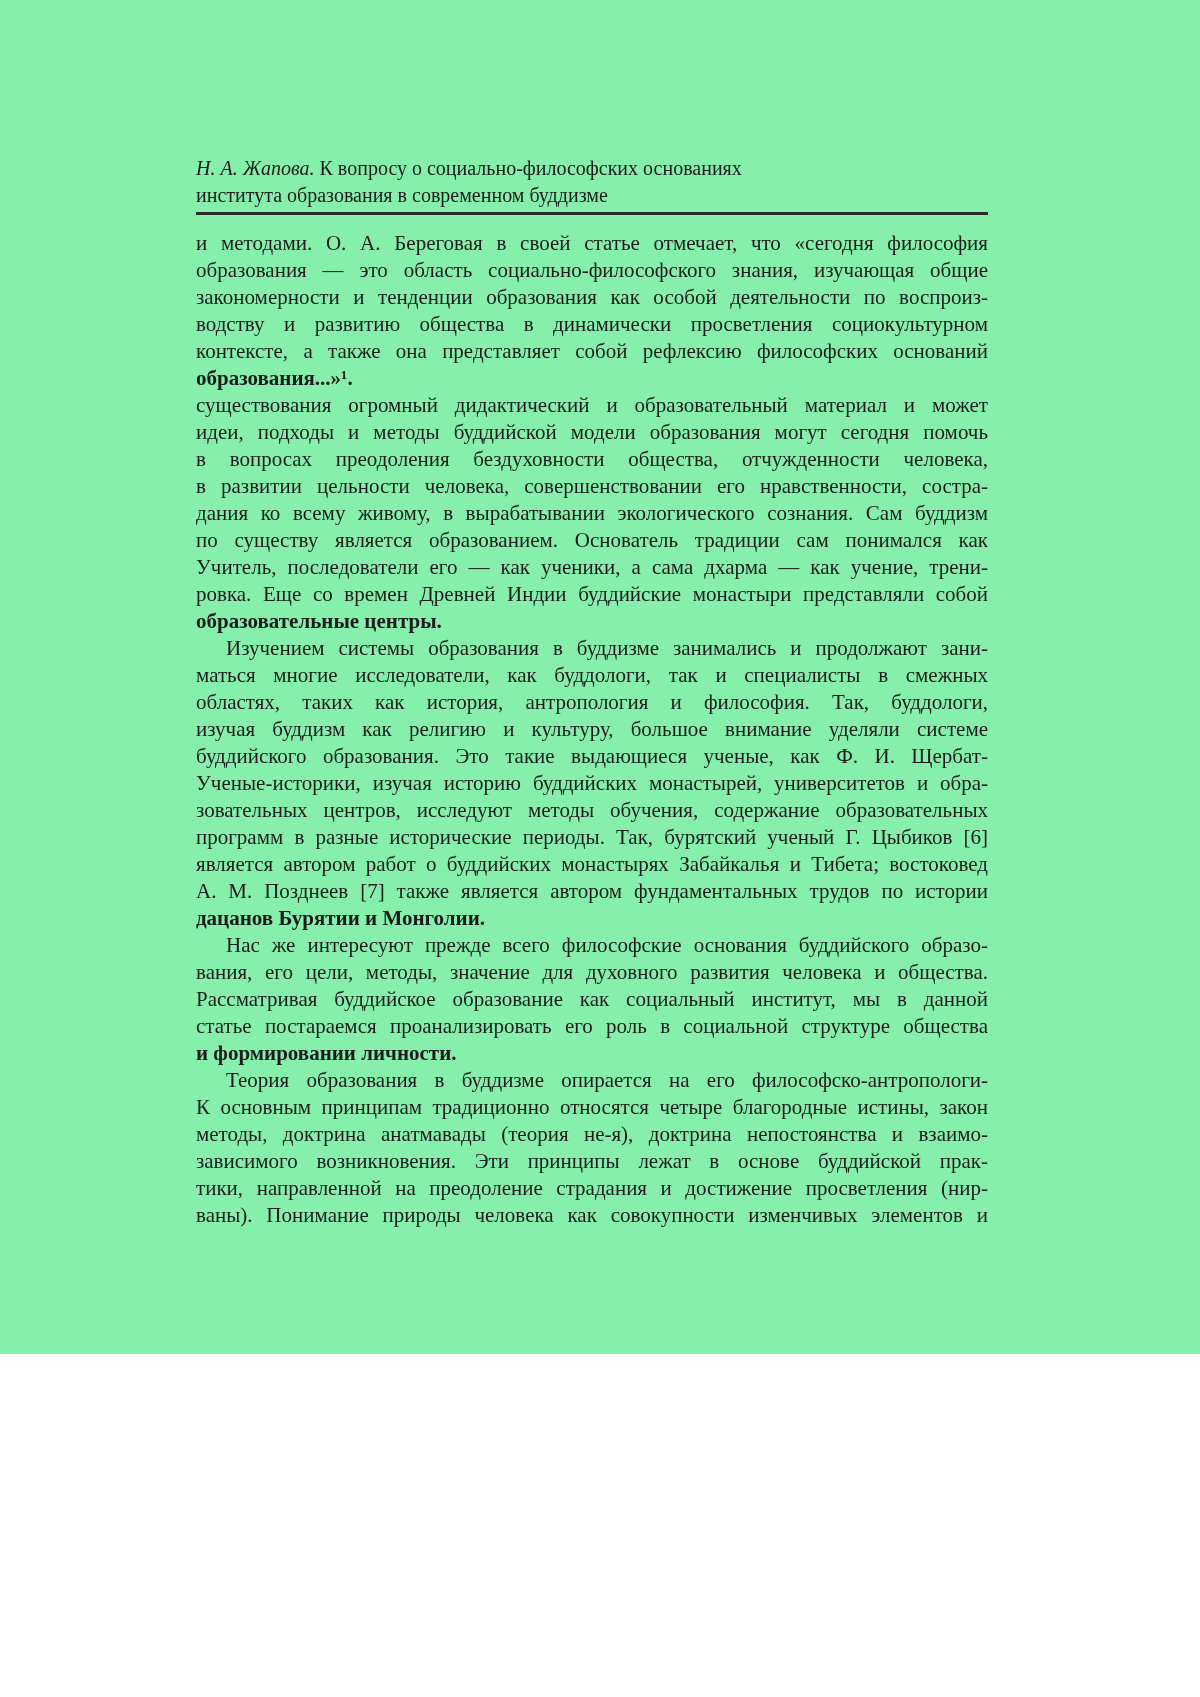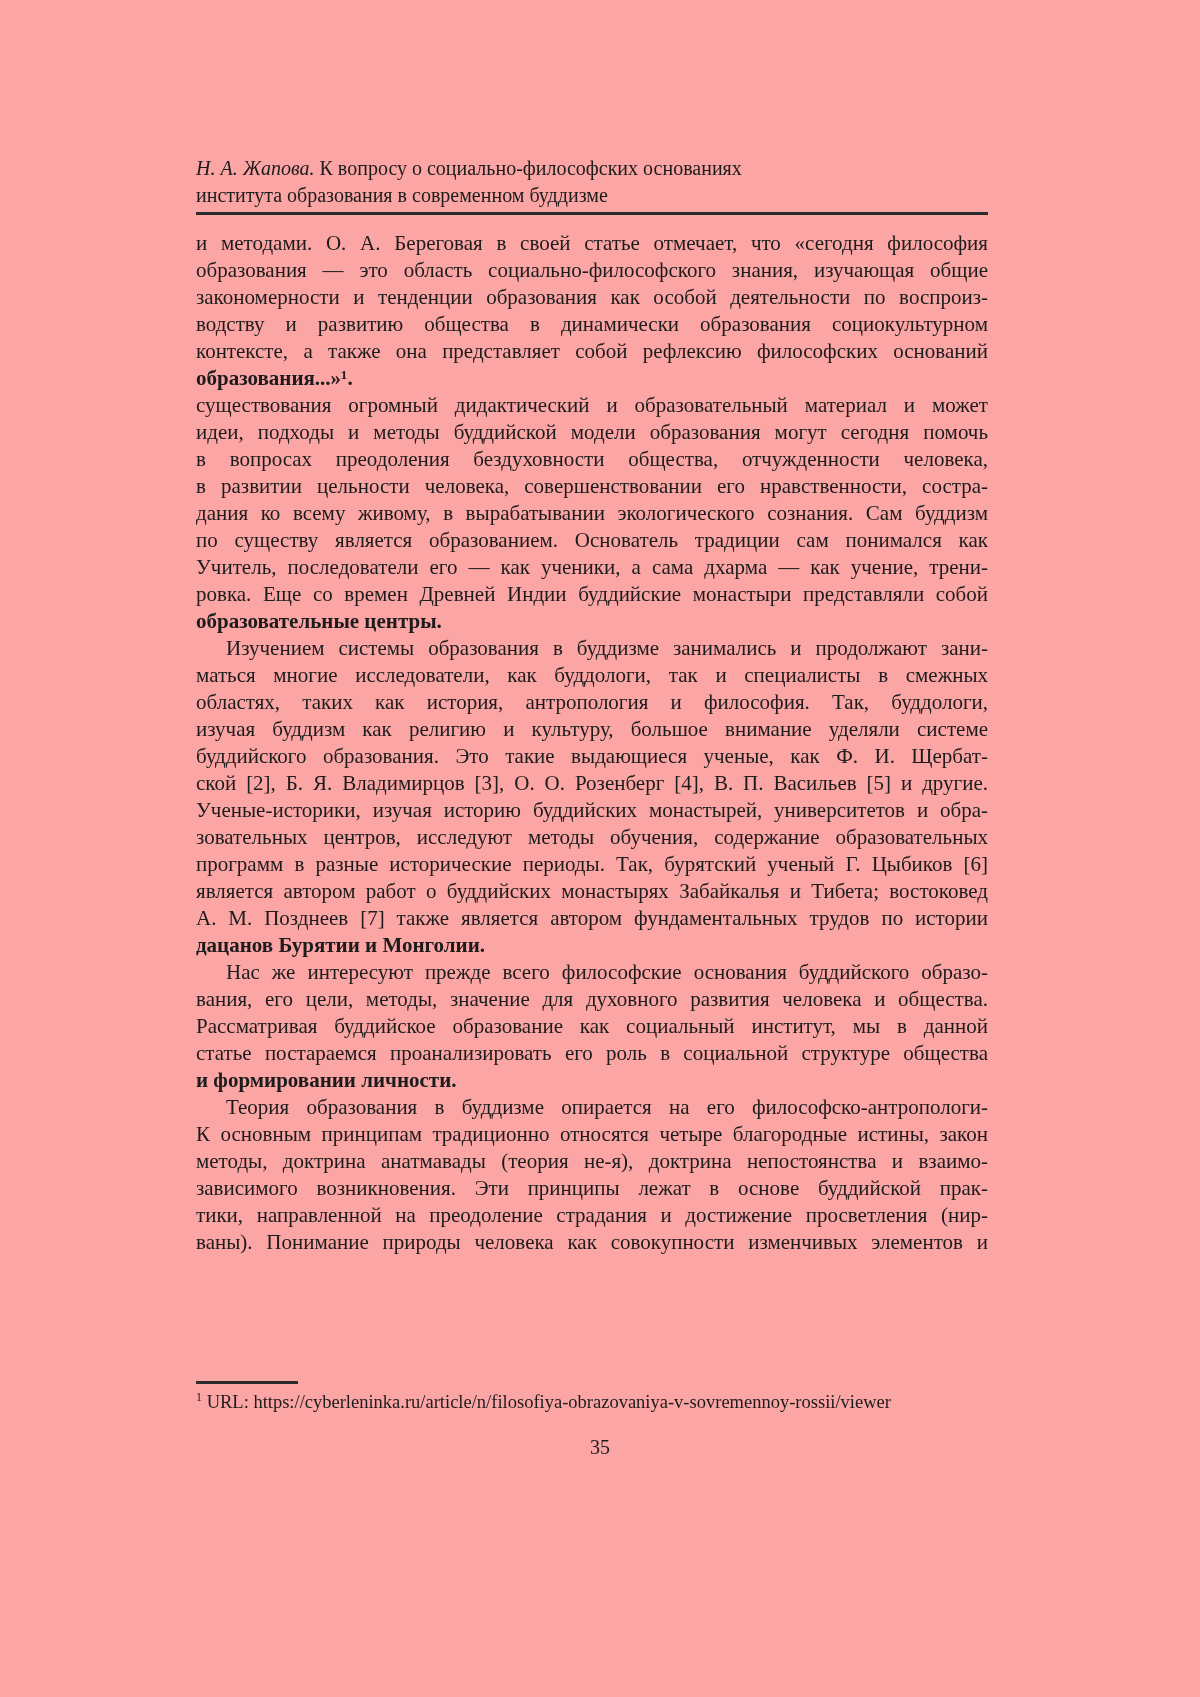--- a/index.html
+++ b/index.html
@@ -3,22 +3,22 @@
 <meta charset="utf-8">
 <style>
   html, body {
     margin: 0;
     padding: 0;
     background: #ffffff;
   }
   .page {
     position: relative;
     width: 1200px;
-    height: 1697px;
-    background: #fca5a5;
+    height: 1354px;
+    background: #86efac;
     color: #1c1c1c;
     font-family: "Liberation Serif", "DejaVu Serif", serif;
     overflow: hidden;
   }
   
   .running-head {
     position: absolute;
     left: 196px;
     top: 155px;
     width: 792px;
@@ -101,38 +101,37 @@
     <div><span class="author">Н. А. Жапова.</span> <span>К вопросу о социально-философских основаниях</span></div>
     <div>института образования в современном буддизме</div>
   </div>
 
   <div class="header-rule"></div>
 
   <div class="body-text" id="body-text">
       <div class="line">и методами. О. А. Береговая в своей статье отмечает, что «сегодня философия</div>
       <div class="line">образования — это область социально-философского знания, изучающая общие</div>
       <div class="line">закономерности и тенденции образования как особой деятельности по воспроиз-</div>
-      <div class="line">водству и развитию общества в динамически образования социокультурном</div>
+      <div class="line">водству и развитию общества в динамически просветления социокультурном</div>
       <div class="line">контексте, а также она представляет собой рефлексию философских оснований</div>
       <div class="line line-end">образования...»¹.</div>
       <div class="line">существования огромный дидактический и образовательный материал и может</div>
       <div class="line">идеи, подходы и методы буддийской модели образования могут сегодня помочь</div>
       <div class="line">в вопросах преодоления бездуховности общества, отчужденности человека,</div>
       <div class="line">в развитии цельности человека, совершенствовании его нравственности, состра-</div>
       <div class="line">дания ко всему живому, в вырабатывании экологического сознания. Сам буддизм</div>
       <div class="line">по существу является образованием. Основатель традиции сам понимался как</div>
       <div class="line">Учитель, последователи его — как ученики, а сама дхарма — как учение, трени-</div>
       <div class="line">ровка. Еще со времен Древней Индии буддийские монастыри представляли собой</div>
       <div class="line line-end">образовательные центры.</div>
       <div class="line first">Изучением системы образования в буддизме занимались и продолжают зани-</div>
       <div class="line">маться многие исследователи, как буддологи, так и специалисты в смежных</div>
       <div class="line">областях, таких как история, антропология и философия. Так, буддологи,</div>
       <div class="line">изучая буддизм как религию и культуру, большое внимание уделяли системе</div>
       <div class="line">буддийского образования. Это такие выдающиеся ученые, как Ф. И. Щербат-</div>
-      <div class="line">ской [2], Б. Я. Владимирцов [3], О. О. Розенберг [4], В. П. Васильев [5] и другие.</div>
       <div class="line">Ученые-историки, изучая историю буддийских монастырей, университетов и обра-</div>
       <div class="line">зовательных центров, исследуют методы обучения, содержание образовательных</div>
       <div class="line">программ в разные исторические периоды. Так, бурятский ученый Г. Цыбиков [6]</div>
       <div class="line">является автором работ о буддийских монастырях Забайкалья и Тибета; востоковед</div>
       <div class="line">А. М. Позднеев [7] также является автором фундаментальных трудов по истории</div>
       <div class="line line-end">дацанов Бурятии и Монголии.</div>
       <div class="line first">Нас же интересуют прежде всего философские основания буддийского образо-</div>
       <div class="line">вания, его цели, методы, значение для духовного развития человека и общества.</div>
       <div class="line">Рассматривая буддийское образование как социальный институт, мы в данной</div>
       <div class="line">статье постараемся проанализировать его роль в социальной структуре общества</div>

